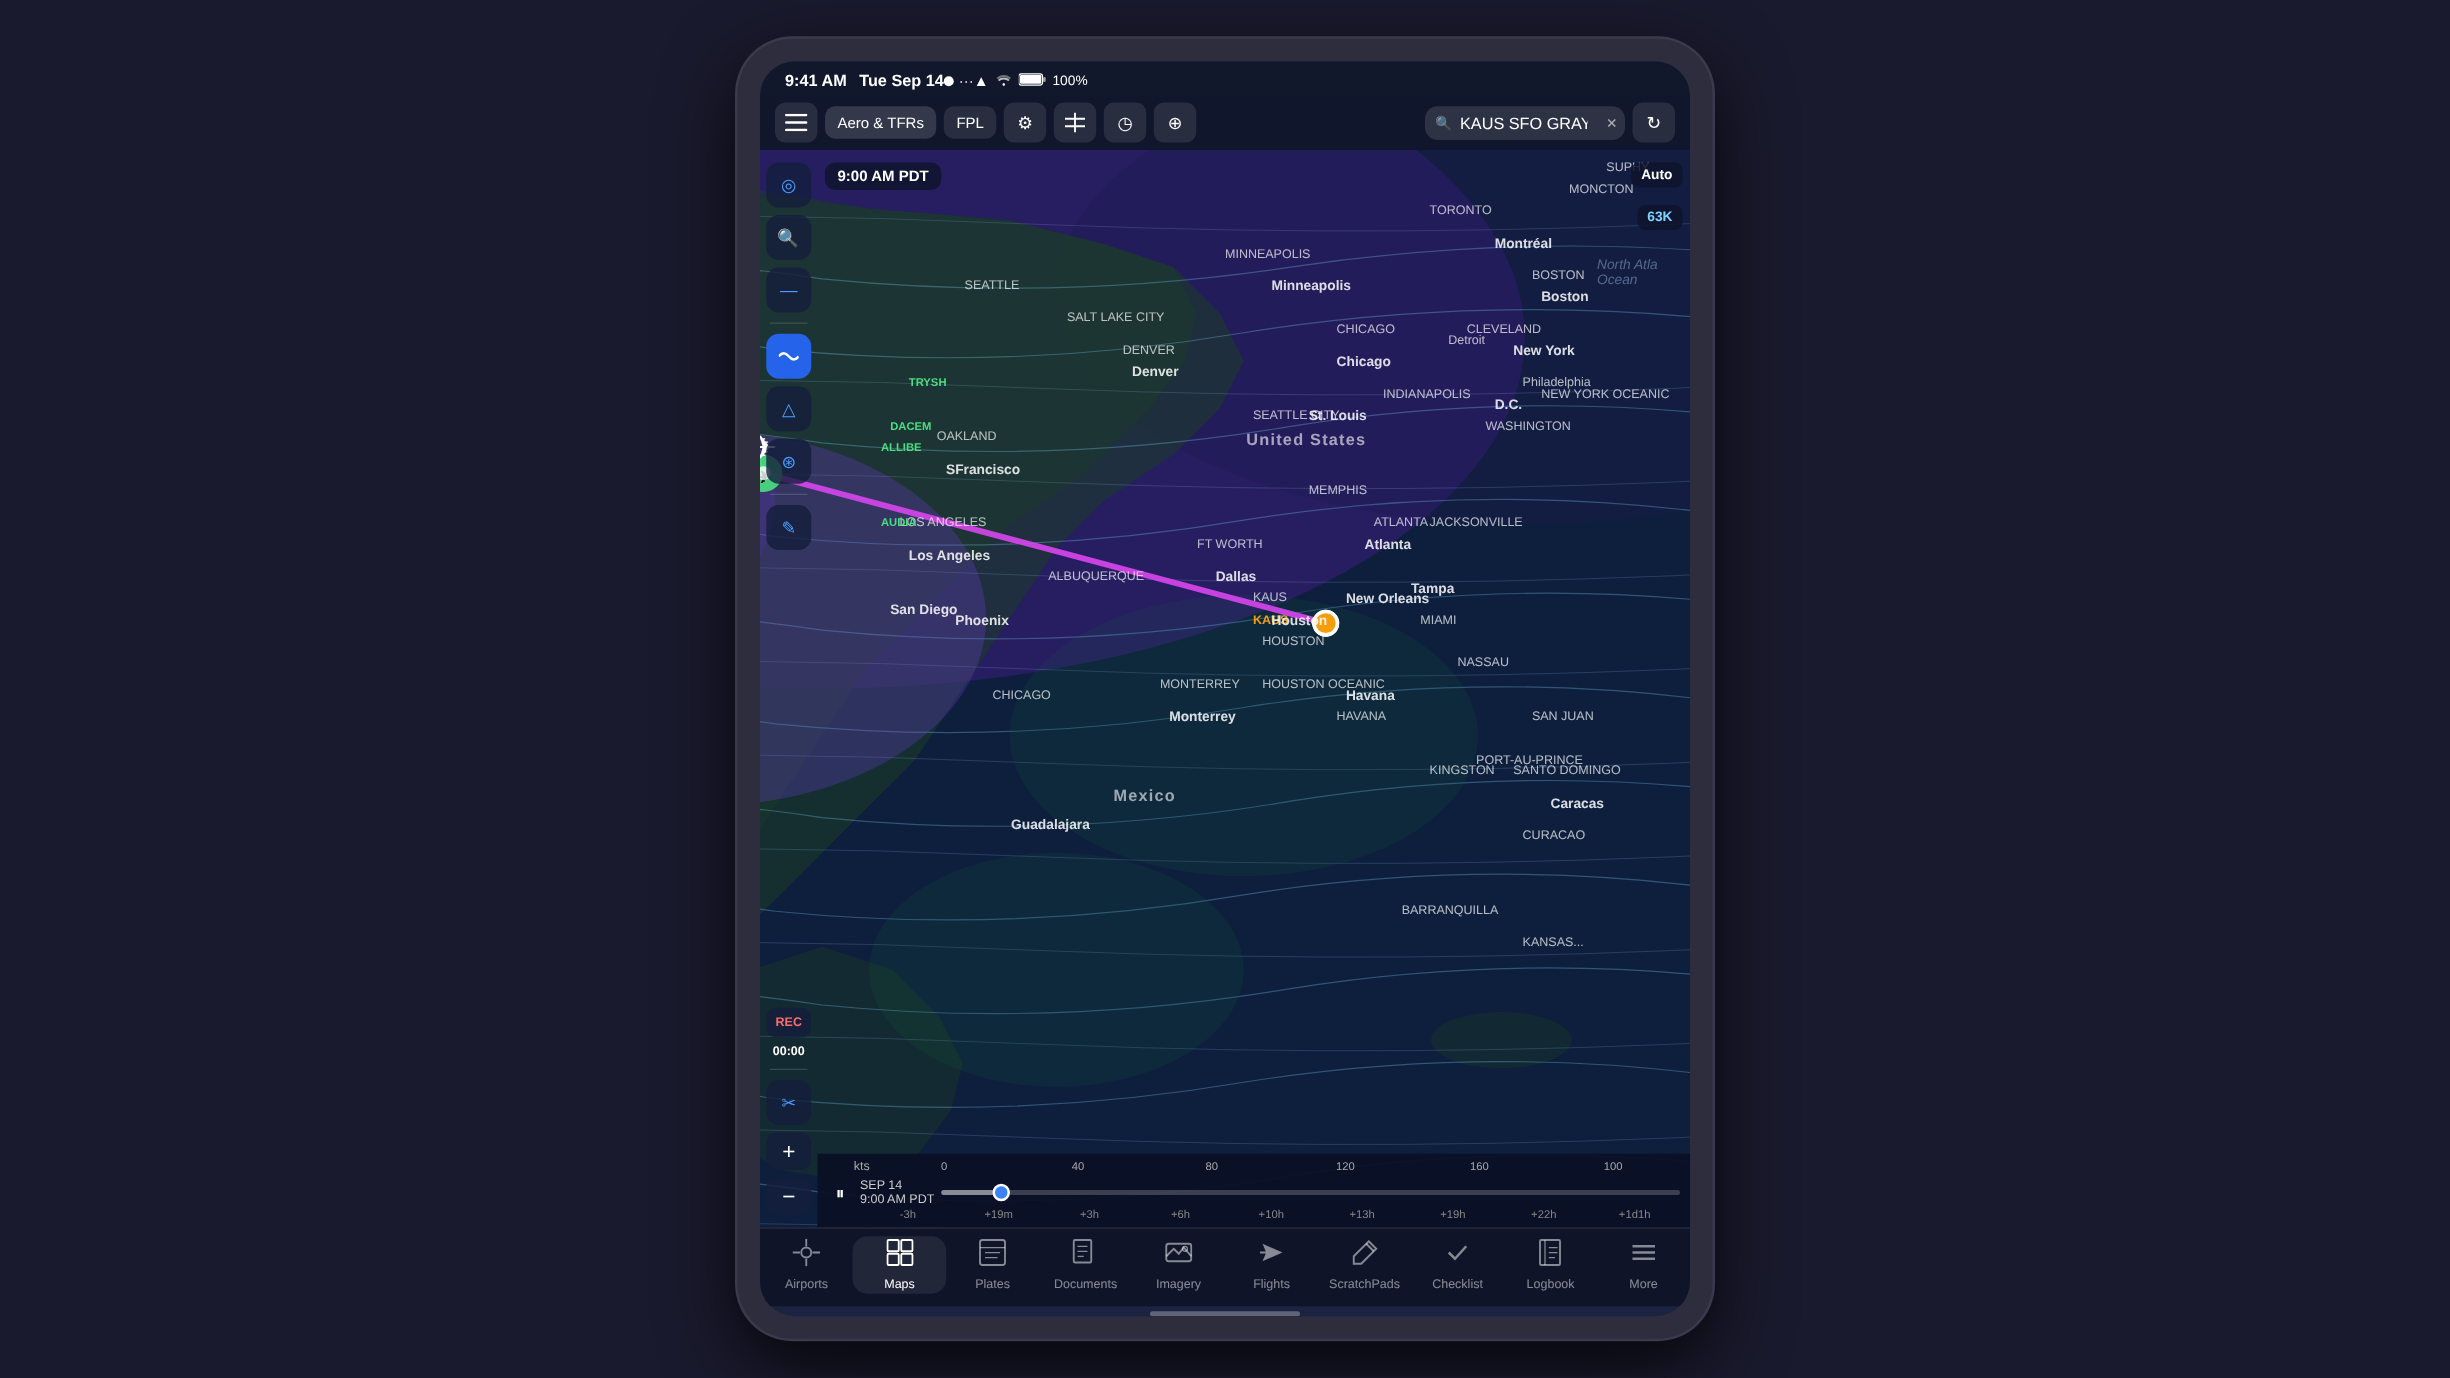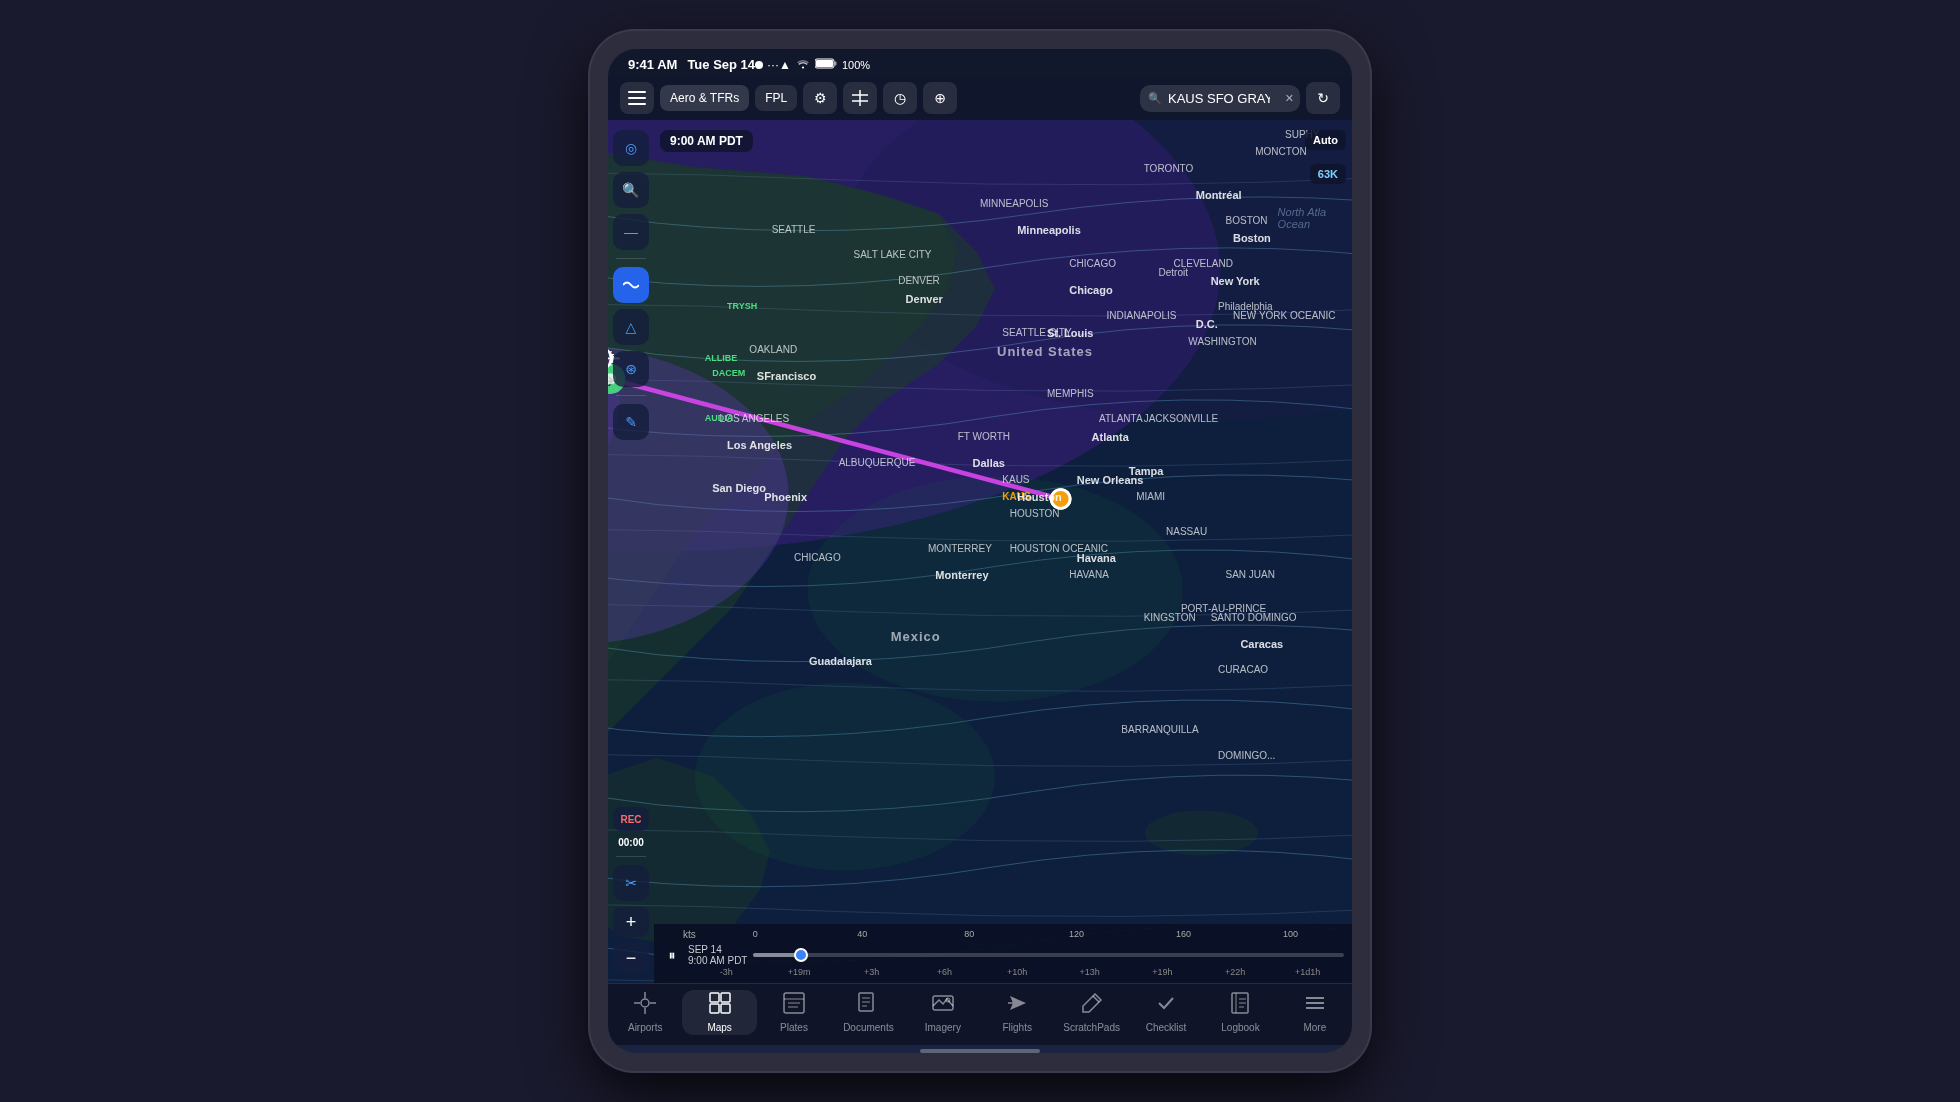--- a/index.html
+++ b/index.html
@@ -629,24 +629,24 @@
       <div class="map-label ocean" style="left:90%;top:10%;">North Atla<br>Ocean</div>
       <div class="map-label" style="left:84%;top:22%;">NEW YORK OCEANIC</div>
       <div class="map-label city" style="left:85%;top:60%;">Caracas</div>
       <div class="map-label" style="left:72%;top:57%;">KINGSTON</div>
       <div class="map-label" style="left:83%;top:52%;">SAN JUAN</div>
       <div class="map-label" style="left:75%;top:47%;">NASSAU</div>
       <div class="map-label" style="left:77%;top:56%;">PORT-AU-PRINCE</div>
       <div class="map-label" style="left:81%;top:57%;">SANTO DOMINGO</div>
       <div class="map-label" style="left:82%;top:63%;">CURACAO</div>
       <div class="map-label" style="left:69%;top:70%;">BARRANQUILLA</div>
-      <div class="map-label" style="left:82%;top:73%;">DOMINGO...</div>
+      <div class="map-label" style="left:82%;top:73%;">KANSAS...</div>
 
       <div class="map-label" style="left:16%;top:21%;color:#4ade80;font-size:9px;font-weight:700;">TRYSH</div>
-      <div class="map-label" style="left:14%;top:25%;color:#4ade80;font-size:9px;font-weight:700;margin-top:32px;">DACEM</div>
+      <div class="map-label" style="left:14%;top:25%;color:#4ade80;font-size:9px;font-weight:700;">DACEM</div>
       <div class="map-label" style="left:13%;top:27%;color:#4ade80;font-size:9px;font-weight:700;">ALLIBE</div>
       <div class="map-label" style="left:13%;top:34%;color:#4ade80;font-size:9px;font-weight:700;">AUDIA</div>
 
       <div class="left-sidebar">
         <button class="sidebar-btn">◎</button>
         <button class="sidebar-btn">🔍</button>
         <button class="sidebar-btn">—</button>
         <div class="sidebar-divider"></div>
         <button class="sidebar-btn active">
           <svg width="16" height="10" viewBox="0 0 16 10" fill="white">

